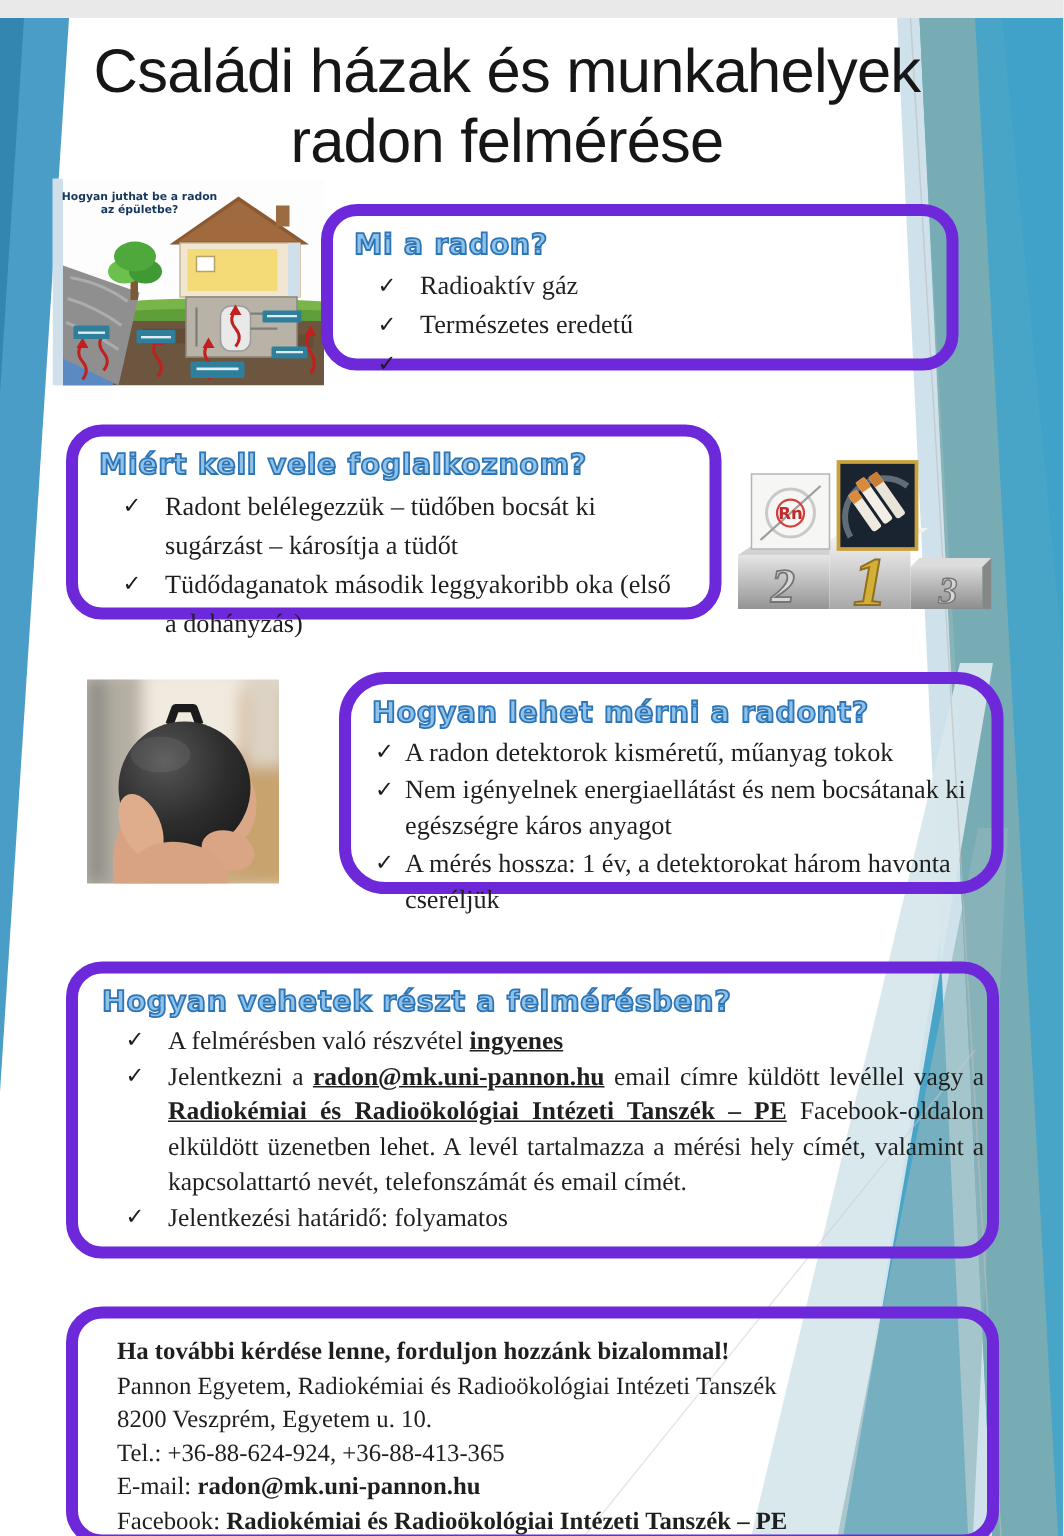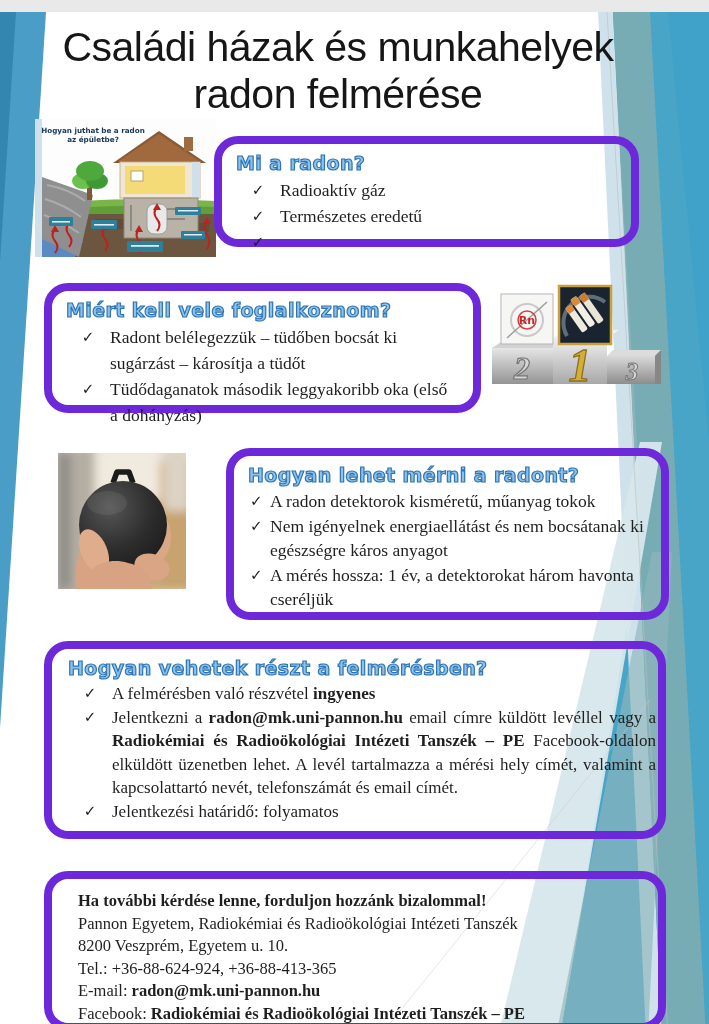--- a/index.html
+++ b/index.html
@@ -37,21 +37,21 @@
     color:#1c1c1c;font-size:15px;line-height:26px;
   }
   .wide .check{width:44px;text-align:center;}
   .narrow .check{width:20px;text-align:left;padding-left:2px;}
   .btxt{font-size:17.5px;line-height:26px;}
   .box3 .btxt{line-height:24.5px;}
   .box3 .check{line-height:24.5px;}
   .box4 .btxt{line-height:23.5px;font-size:17px;}
   .box4 .check{line-height:23.5px;}
   .justify{text-align:justify;}
-  .bu{font-weight:bold;}
+  .bu{font-weight:bold;text-decoration:underline;}
 
   .figure{position:absolute;}
   .figure svg{display:block;width:100%;height:100%;}
 
   .contact-box{padding:11px 26px;}
   .contact-line{font-size:16.5px;line-height:22.6px;}
   .contact-line.b{font-weight:bold;}
   .contact-line .val{font-weight:bold;}
 </style>
 </head>
@@ -170,21 +170,21 @@
     <div class="row">
       <span class="check">✓</span>
       <span class="btxt">Radont belélegezzük – tüdőben bocsát ki sugárzást – károsítja a tüdőt</span>
     </div>
     <div class="row">
       <span class="check">✓</span>
       <span class="btxt">Tüdődaganatok második leggyakoribb oka (első a dohányzás)</span>
     </div>
   </div>
 
-  <div class="figure" style="left:489px;top:268px;width:172px;height:104px;">
+  <div class="figure" style="left:489px;top:290px;width:172px;height:104px;">
     <svg viewBox="0 0 172 104" aria-hidden="true">
       <defs>
         <linearGradient id="pg2" x1="0" y1="0" x2="0" y2="1">
             <stop offset="0" stop-color="#e6e6e6"></stop>
             <stop offset="1" stop-color="#949494"></stop>
           </linearGradient>
         <linearGradient id="pg1" x1="0" y1="0" x2="0" y2="1">
             <stop offset="0" stop-color="#f0f0f0"></stop>
             <stop offset="1" stop-color="#a8a8a8"></stop>
           </linearGradient>
@@ -259,21 +259,21 @@
       <path d="M55,30 l4,-11 h12 l4,11" fill="none" stroke="#1b1b1b" stroke-width="5.5" stroke-linejoin="round"></path>
       <circle cx="65" cy="72" r="44" fill="url(#disc)"></circle>
       <ellipse cx="49" cy="50" rx="20" ry="12" fill="#ffffff" opacity="0.07"></ellipse>
 
       <ellipse cx="36" cy="98" rx="13" ry="23" fill="#dfad8c" transform="rotate(-24 36 98)"></ellipse>
       <ellipse cx="94" cy="114" rx="18" ry="13" fill="#d9a585" transform="rotate(18 94 114)"></ellipse>
       <path d="M24,136 C28,112 50,104 70,110 C88,114 94,124 94,136 Z" fill="#d7a383"></path>
     </svg>
   </div>
 
-  <div class="ybox narrow box3" style="left:226px;top:436px;width:443px;height:172px;">
+  <div class="ybox narrow box3" style="left:226px;top:436px;width:443px;height:148px;border-radius:31px;">
     <div class="sec-heading">Hogyan lehet mérni a radont?</div>
     <div class="row">
       <span class="check">✓</span>
       <span class="btxt">A radon detektorok kisméretű, műanyag tokok</span>
     </div>
     <div class="row">
       <span class="check">✓</span>
       <span class="btxt">Nem igényelnek energiaellátást és nem bocsátanak ki egészségre káros anyagot</span>
     </div>
     <div class="row">

